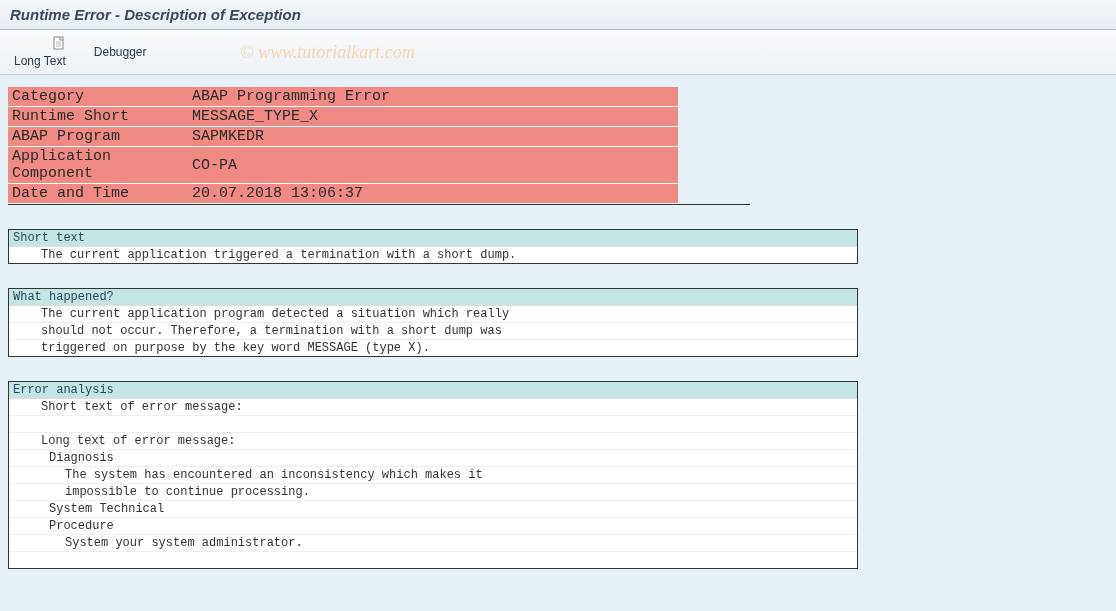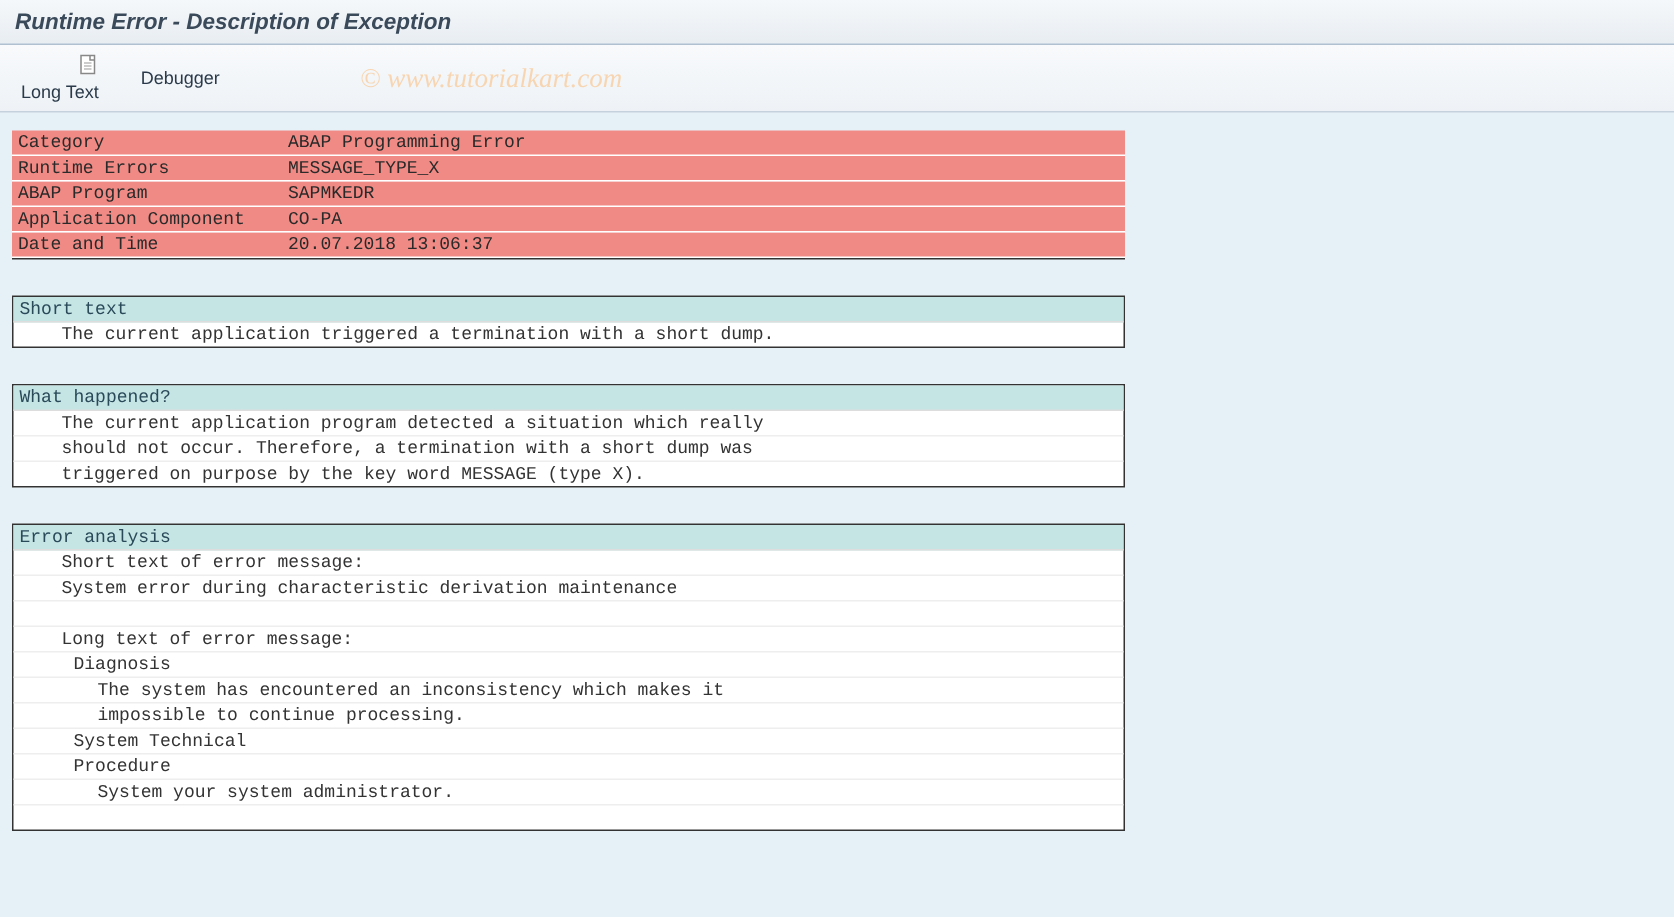--- a/index.html
+++ b/index.html
@@ -52,42 +52,42 @@
       font-size: 18px;
       font-family: Georgia, serif;
       font-style: italic;
       pointer-events: none;
       z-index: 100;
     }
     .content {
       padding: 0;
     }
     .header-table {
-      width: 742px;
+      width: 670px;
       margin: 12px 0 0 8px;
       border-collapse: collapse;
       font-family: "Courier New", monospace;
-      font-size: 12px;
+      font-size: 15px;
     }
     .header-table tr {
       background: #f08a85;
     }
     .header-table td {
       padding: 1px 4px;
       color: #2a2a2a;
       border-bottom: 1px solid #fff;
     }
     .header-table td:first-child { width: 180px; }
     .header-divider {
       width: 742px;
       margin: 0 0 0 8px;
       border-top: 1px solid #333;
     }
     .section-box {
-      width: 742px;
+      width: 850px;
       margin: 24px 0 0 8px;
       border: 1px solid #333;
       background: #fff;
       font-family: "Courier New", monospace;
       font-size: 12px;
     }
     .section-header {
       background: #c5e4e4;
       padding: 1px 4px;
       color: #2a4a5a;
@@ -136,21 +136,21 @@
 
 <div class="content">
 
   <table class="header-table">
     <tbody id="header-rows">
         <tr>
           <td>Category</td>
           <td>ABAP Programming Error</td>
         </tr>
         <tr>
-          <td>Runtime Errors</td>
+          <td>Runtime Short</td>
           <td>MESSAGE_TYPE_X</td>
         </tr>
         <tr>
           <td>ABAP Program</td>
           <td>SAPMKEDR</td>
         </tr>
         <tr>
           <td>Application Component</td>
           <td>CO-PA</td>
         </tr>
@@ -175,21 +175,20 @@
         <div class="line indent1">The current application program detected a situation which really</div>
         <div class="line indent1">should not occur. Therefore, a termination with a short dump was</div>
         <div class="line indent1">triggered on purpose by the key word MESSAGE (type X).</div>
       </div>
   </div>
 
   <div class="section-box">
     <div class="section-header">Error analysis</div>
     <div class="section-body" id="error-analysis-body">
         <div class="line indent1">Short text of error message:</div>
-        <div class="line indent1">System error during characteristic derivation maintenance</div>
         <div class="line indent1">&nbsp;</div>
         <div class="line indent1">Long text of error message:</div>
         <div class="line indent2">Diagnosis</div>
         <div class="line indent3">The system has encountered an inconsistency which makes it</div>
         <div class="line indent3">impossible to continue processing.</div>
         <div class="line indent2">System Technical</div>
         <div class="line indent2">Procedure</div>
         <div class="line indent3">System your system administrator.</div>
         <div class="line indent1">&nbsp;</div>
       </div>

